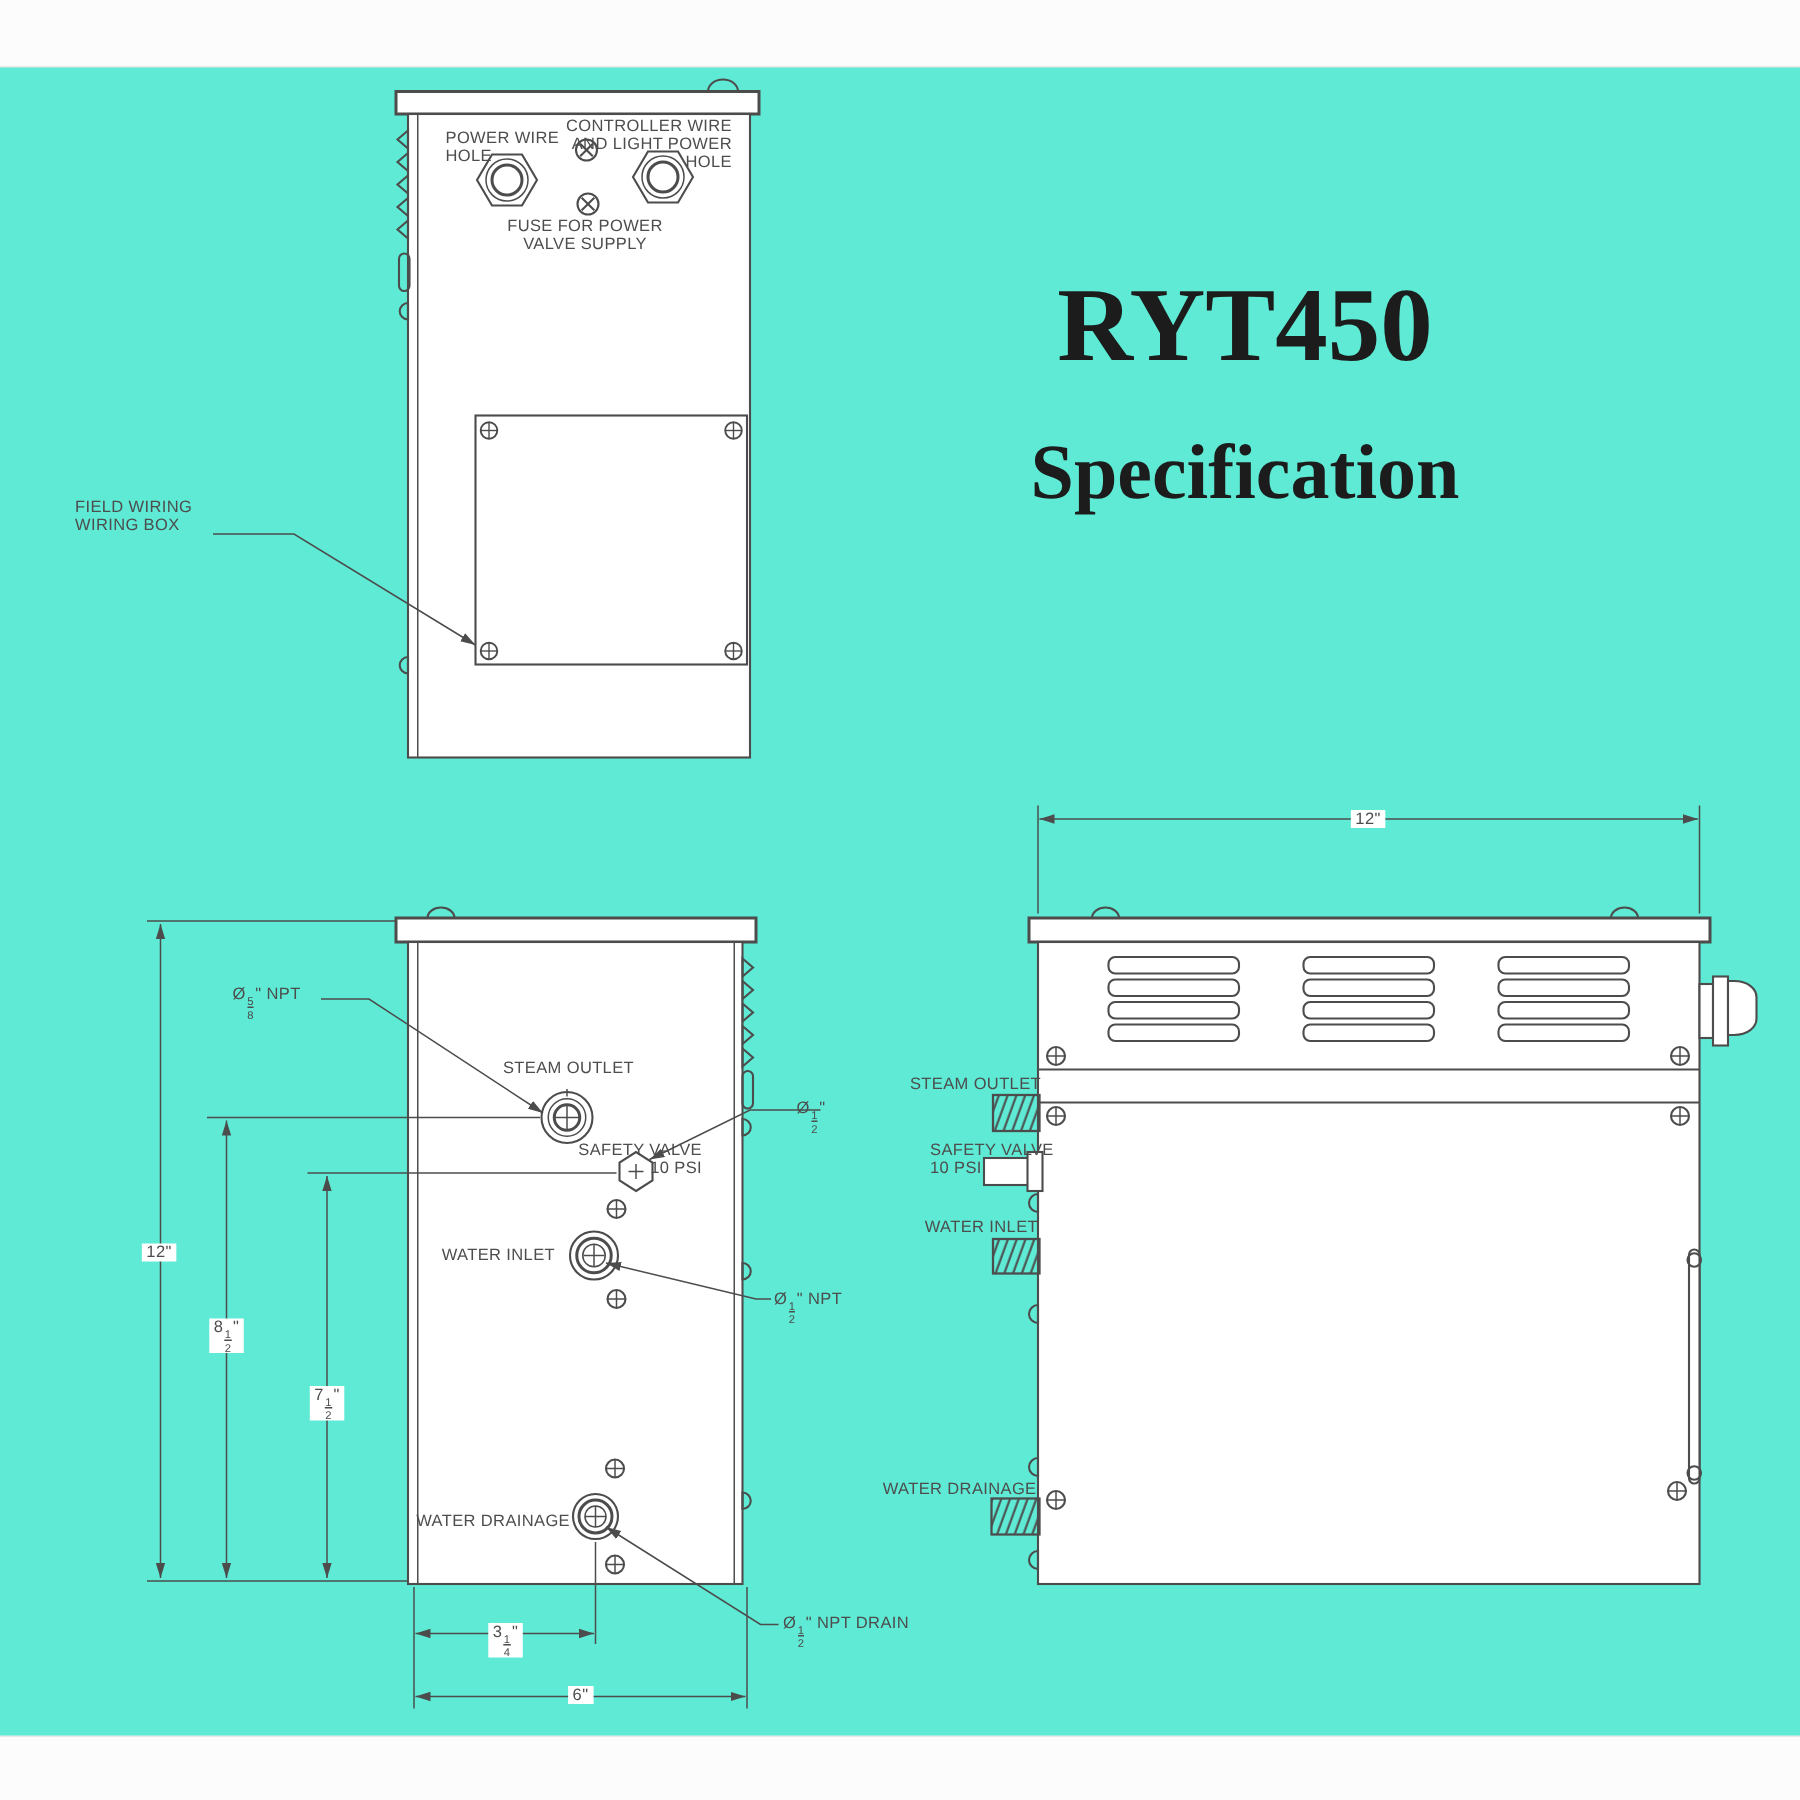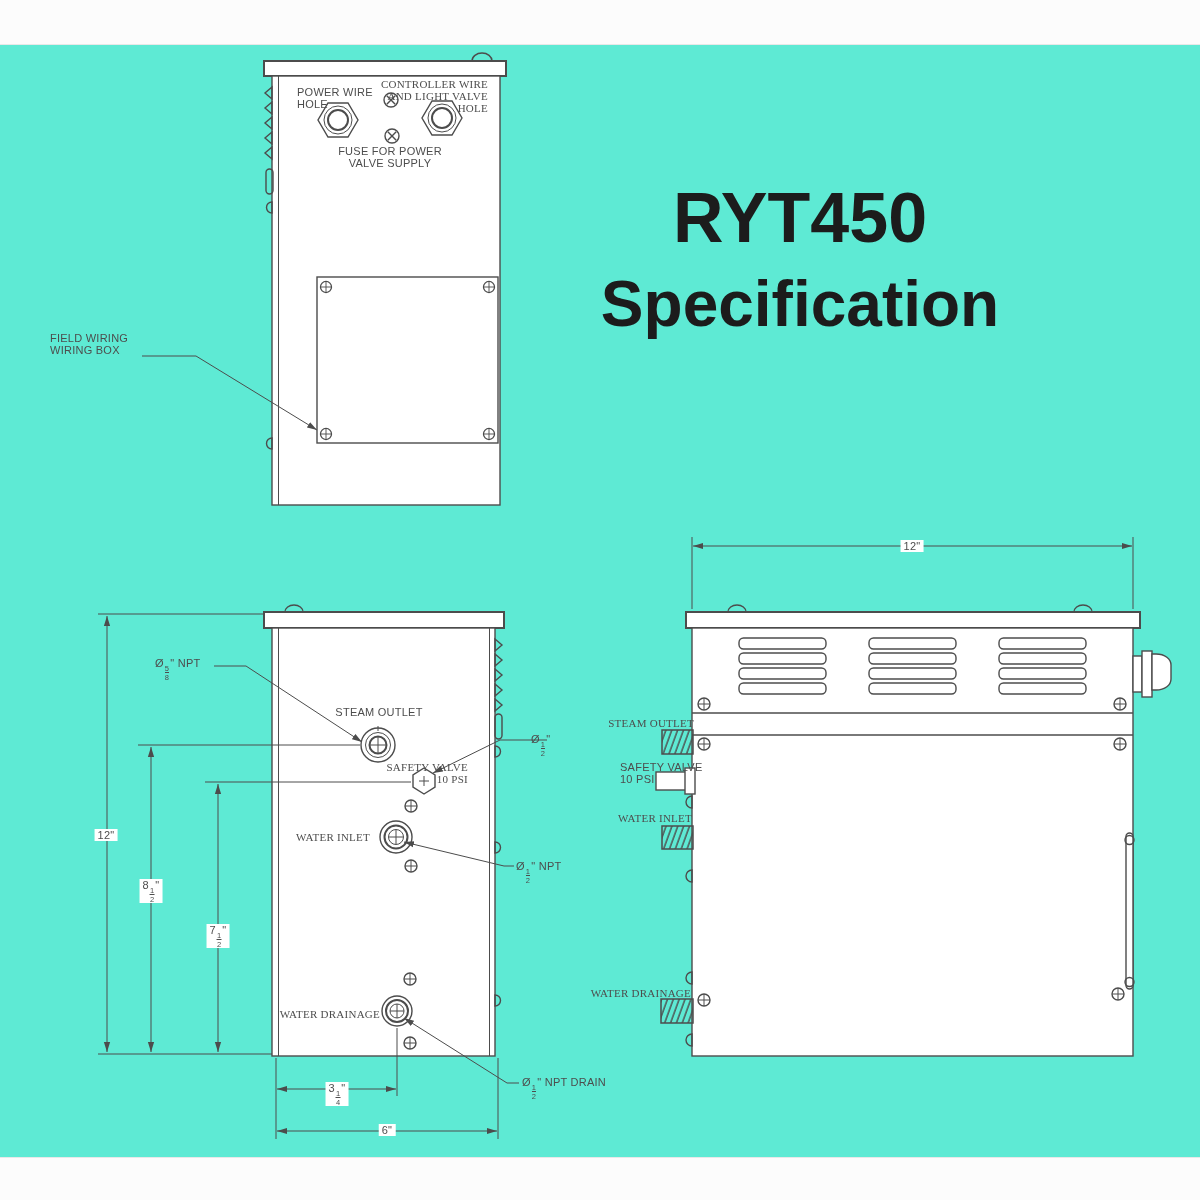--- a/index.html
+++ b/index.html
@@ -9,29 +9,29 @@
   .edge-line{position:absolute;left:0;width:1200px;height:1px;background:#e8e8e8;}
   svg{position:absolute;left:0;top:0;}
   svg .ln{fill:none;stroke:#4c4c4c;stroke-width:1.4;}
   svg .thin{fill:none;stroke:#4c4c4c;stroke-width:1;}
   svg .heavy{fill:none;stroke:#4c4c4c;stroke-width:2;}
   svg .wfill{fill:#fff;}
   svg .hatch{fill:url(#hatchp);stroke:#4c4c4c;stroke-width:1.5;}
   .lbl{position:absolute;font-size:11px;line-height:12px;color:#4d4d4d;letter-spacing:.25px;
        white-space:nowrap;}
   .ctr{transform:translateX(-50%);text-align:center;}
-  .ra{text-align:right;font-family:Liberation Serif, serif;}
+  .ra{text-align:right;}
   .bg{background:#fff;padding:0 3px;}
   .frac{display:inline-flex;flex-direction:column;align-items:center;line-height:1;
         font-size:7.5px;vertical-align:-3.5px;margin:0 1px;}
   .frac span+span{border-top:1px solid currentColor;padding-top:.5px;}
-  .title{position:absolute;left:555px;top:183px;width:490px;text-align:center;
-         font-family:Liberation Sans, sans-serif;font-weight:700;color:#1c1c1c;}
+  .title{position:absolute;left:585px;top:183px;width:490px;text-align:center;
+         font-family:Liberation Serif, serif;font-weight:700;color:#1c1c1c;}
   .title .t1{font-size:70px;line-height:70px;}
-  .title .t2{font-size:64px;line-height:70px;margin-top:16px;}
+  .title .t2{font-size:52px;line-height:70px;margin-top:28px;}
 </style>
 </head>
 <body>
 
 <div class="page">
   <div class="strip" style="top:0;height:44px;"></div>
   <div class="edge-line" style="top:44px;"></div>
   <div class="edge-line" style="top:1157px;"></div>
   <div class="strip" style="top:1158px;height:42px;"></div>
 
@@ -194,21 +194,21 @@
       </g>
     </g>
   </svg>
 
   <div class="lbl" style="left:297px;top:86px;">
     <div>POWER WIRE</div>
     <div>HOLE</div>
   </div>
   <div class="lbl ra" style="right:712px;top:78px;">
     <div>CONTROLLER WIRE</div>
-    <div>AND LIGHT VALVE</div>
+    <div>AND LIGHT POWER</div>
     <div>HOLE</div>
   </div>
   <div class="lbl ctr" style="left:390px;top:145px;">
     <div>FUSE FOR POWER</div>
     <div>VALVE SUPPLY</div>
   </div>
   <div class="lbl" style="left:50px;top:332px;">
     <div>FIELD WIRING</div>
     <div>WIRING BOX</div>
   </div>

